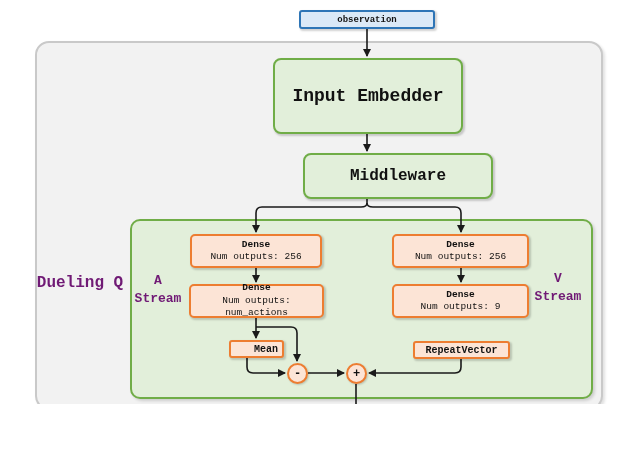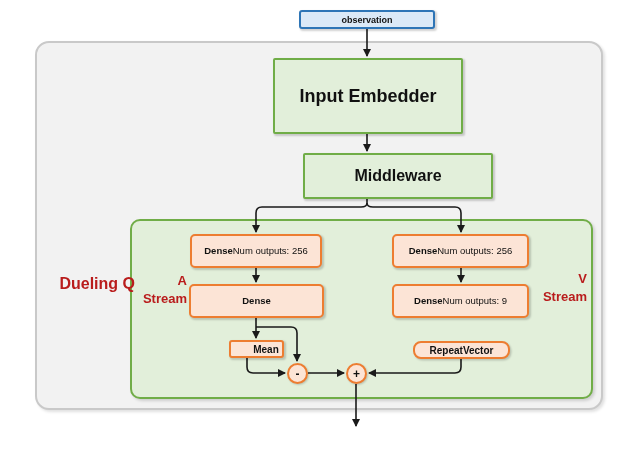--- a/index.html
+++ b/index.html
@@ -1,18 +1,18 @@
 <!DOCTYPE html>
 <html style="--green-fill: #e2efda; --green-border: #70ad47; --orange-fill: #fce4d6; --orange-border: #ed7d31; --blue-fill: #dbe9f7; --blue-border: #2e75b6; --gray-fill: #f2f2f2; --gray-border: #c9c9c9; --arrow: #1a1a1a;"><head>
 <meta charset="utf-8">
 <style>
   html,body{margin:0;padding:0;background:#ffffff;}
   .stage{
-    position:relative;width:627px;height:460px;background:#ffffff;overflow:hidden;
-    font-family:Liberation Sans, sans-serif;color:#111;
+    position:relative;width:627px;height:404px;background:#ffffff;overflow:hidden;
+    font-family:Liberation Mono, monospace;color:#111;
   }
   .abs{position:absolute;box-sizing:border-box;}
 
   
   .outer-box{
     left:35px;top:41px;width:568px;height:369px;
     background:var(--gray-fill);border:2px solid var(--gray-border);
     border-radius:14px;box-shadow:2px 2px 3px rgba(0,0,0,0.12);
   }
   .inner-box{
@@ -20,58 +20,58 @@
     background:var(--green-fill);border:2px solid var(--green-border);
     border-radius:10px;box-shadow:2px 2px 3px rgba(0,0,0,0.15);
   }
 
   
   .node{
     display:flex;align-items:center;justify-content:center;text-align:center;
     font-weight:bold;box-shadow:1.5px 1.5px 2px rgba(0,0,0,0.18);
   }
   .green-node{
-    background:var(--green-fill);border:2px solid var(--green-border);border-radius:2px;
+    background:var(--green-fill);border:2px solid var(--green-border);border-radius:8px;
   }
   .orange-node{
     background:var(--orange-fill);border:2px solid var(--orange-border);border-radius:5px;
   }
   .blue-node{
     background:var(--blue-fill);border:2px solid var(--blue-border);border-radius:3px;
     font-size:9px;
   }
   .dense{
-    flex-direction:row;justify-content:center;line-height:1.3;font-size:9.5px;
+    flex-direction:column;justify-content:center;line-height:1.3;font-size:9.5px;
   }
   .dense .sub{font-weight:normal;}
   .circle-node{
     width:21px;height:21px;border-radius:50%;
     background:var(--orange-fill);border:2px solid var(--orange-border);
     display:flex;align-items:center;justify-content:center;
     font-weight:bold;font-size:12px;line-height:1;
     box-shadow:1px 1px 2px rgba(0,0,0,0.18);
   }
 
   
   .n-observation{left:299px;top:10px;width:136px;height:19px;}
   .n-input-embedder{left:273px;top:58px;width:190px;height:76px;font-size:18px;}
   .n-middleware{left:273px;top:153px;width:190px;height:46px;font-size:16px;margin-left:30px;}
   .n-dense-a1{left:190px;top:234px;width:132px;height:34px;}
   .n-dense-a2{left:189px;top:284px;width:135px;height:34px;}
   .n-dense-v1{left:392px;top:234px;width:137px;height:34px;}
   .n-dense-v2{left:392px;top:284px;width:137px;height:34px;}
   .n-mean{left:229px;top:340px;width:55px;height:18px;font-size:10px;border-radius:3px;padding-left:19px;}
-  .n-repeat{left:413px;top:341px;width:97px;height:18px;font-size:10px;border-radius:8px;}
+  .n-repeat{left:413px;top:341px;width:97px;height:18px;font-size:10px;border-radius:3px;}
   .n-minus{left:287px;top:363px;}
   .n-plus{left:346px;top:363px;}
   .n-action{left:303px;top:428px;width:105px;height:18px;}
 
   
   .big-label{
-    font-weight:bold;text-align:right;line-height:1.45;color:#b91c1c;
+    font-weight:bold;text-align:center;line-height:1.45;color:#701a75;
   }
   .l-dueling{left:25px;top:272px;width:110px;font-size:16px;}
   .l-astream{left:129px;top:272px;width:58px;font-size:13px;line-height:1.4;}
   .l-vstream{left:529px;top:270px;width:58px;font-size:13px;line-height:1.4;}
 
   
   svg.edges{position:absolute;left:0;top:0;width:627px;height:460px;pointer-events:none;}
   .edge{stroke:var(--arrow);stroke-width:1.6;fill:none;}
   .arrowhead{fill:var(--arrow);}
 </style>
@@ -110,20 +110,21 @@
 
   <div class="abs node green-node n-middleware">Middleware</div>
 
   <div class="abs node orange-node dense n-dense-a1">
     <span>Dense</span>
     <span class="sub">Num outputs: 256</span>
   </div>
 
   <div class="abs node orange-node dense n-dense-a2">
     <span>Dense</span>
+    <span class="sub">Num outputs: num_actions</span>
   </div>
 
   <div class="abs node orange-node dense n-dense-v1">
     <span>Dense</span>
     <span class="sub">Num outputs: 256</span>
   </div>
 
   <div class="abs node orange-node dense n-dense-v2">
     <span>Dense</span>
     <span class="sub">Num outputs: 9</span>

